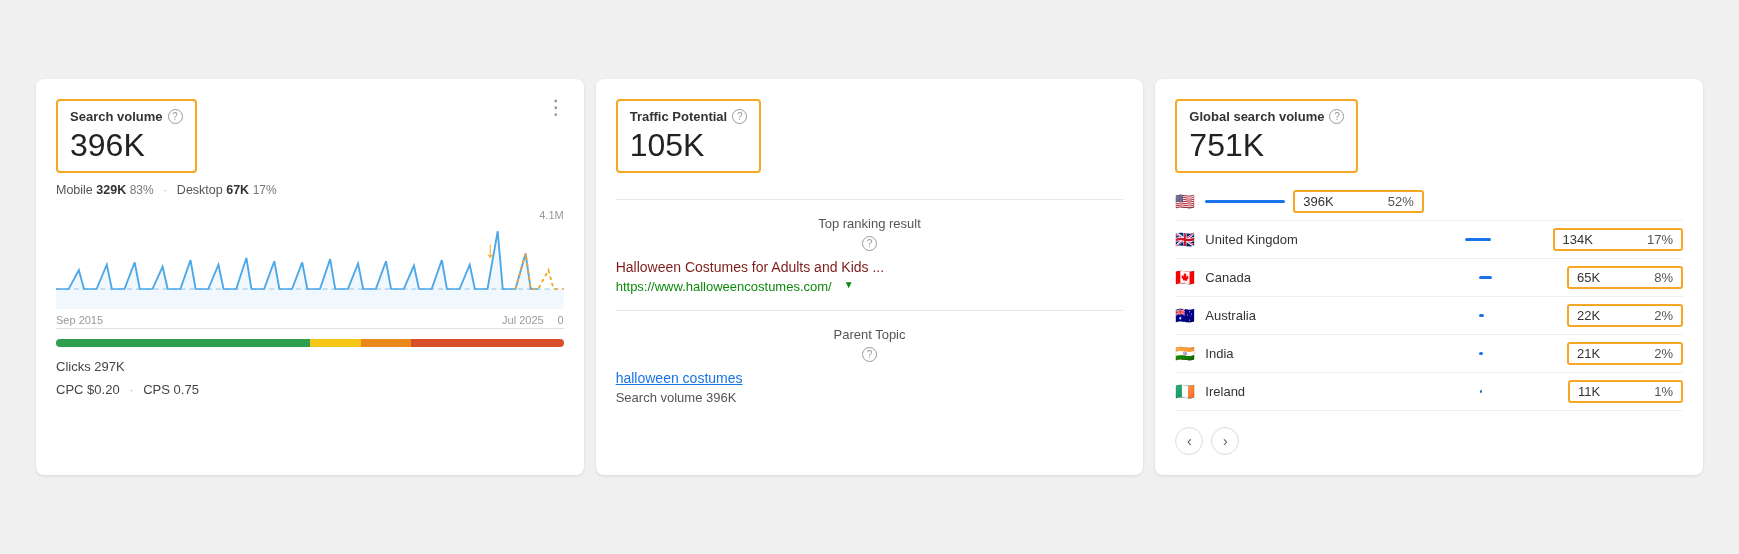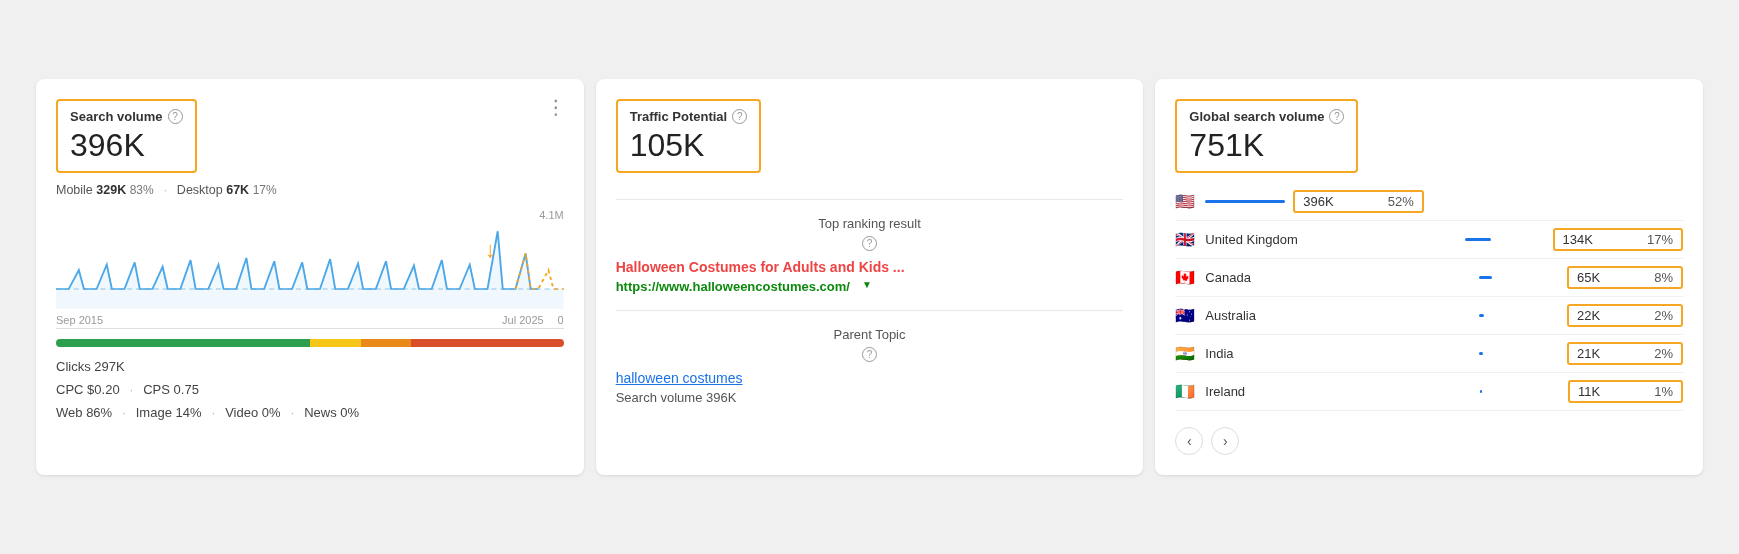--- a/index.html
+++ b/index.html
@@ -144,32 +144,31 @@
       color: #555;
       margin-bottom: 8px;
       display: flex;
       align-items: center;
       gap: 5px;
       margin-top: 16px;
       flex-direction: column;
     }
     .top-result-title {
       font-size: 14px;
-      font-weight: 700;
-      color: #ef4444;
+      font-weight: 400;
+      color: #7f1d1d;
       margin-bottom: 4px;
       cursor: pointer;
     }
     .top-result-url {
       font-size: 13px;
       color: #0d8a0d;
       display: flex;
       align-items: flex-start;
       gap: 12px;
-      font-weight: bold;
     }
     .divider {
       border: none;
       border-top: 1px solid #e8e8e8;
       margin: 16px 0;
     }
     .parent-topic-link {
       font-size: 14px;
       color: #1a73e8;
       font-weight: 400;
@@ -328,33 +327,20 @@
     </div>
 
     <div class="stat-row">
       <span>CPC</span>
       <span> </span><span>$0.20</span>
       <span class="dot-sep">·</span>
       <span>CPS</span>
       <span> </span><span>0.75</span>
     </div>
 
-    <div class="stat-row">
-      <span>Web</span>
-      <span> </span><span>86%</span>
-      <span class="dot-sep">·</span>
-      <span>Image</span>
-      <span> </span><span>14%</span>
-      <span class="dot-sep">·</span>
-      <span>Video</span>
-      <span> </span><span>0%</span>
-      <span class="dot-sep">·</span>
-      <span>News</span>
-      <span> </span><span>0%</span>
-    </div>
   </div>
 
   <div class="card">
     <div class="metric-box">
       <div class="metric-title">
         <span>Traffic Potential</span>
         <span class="help-icon">?</span>
       </div>
       <div class="metric-value">105K</div>
     </div>

